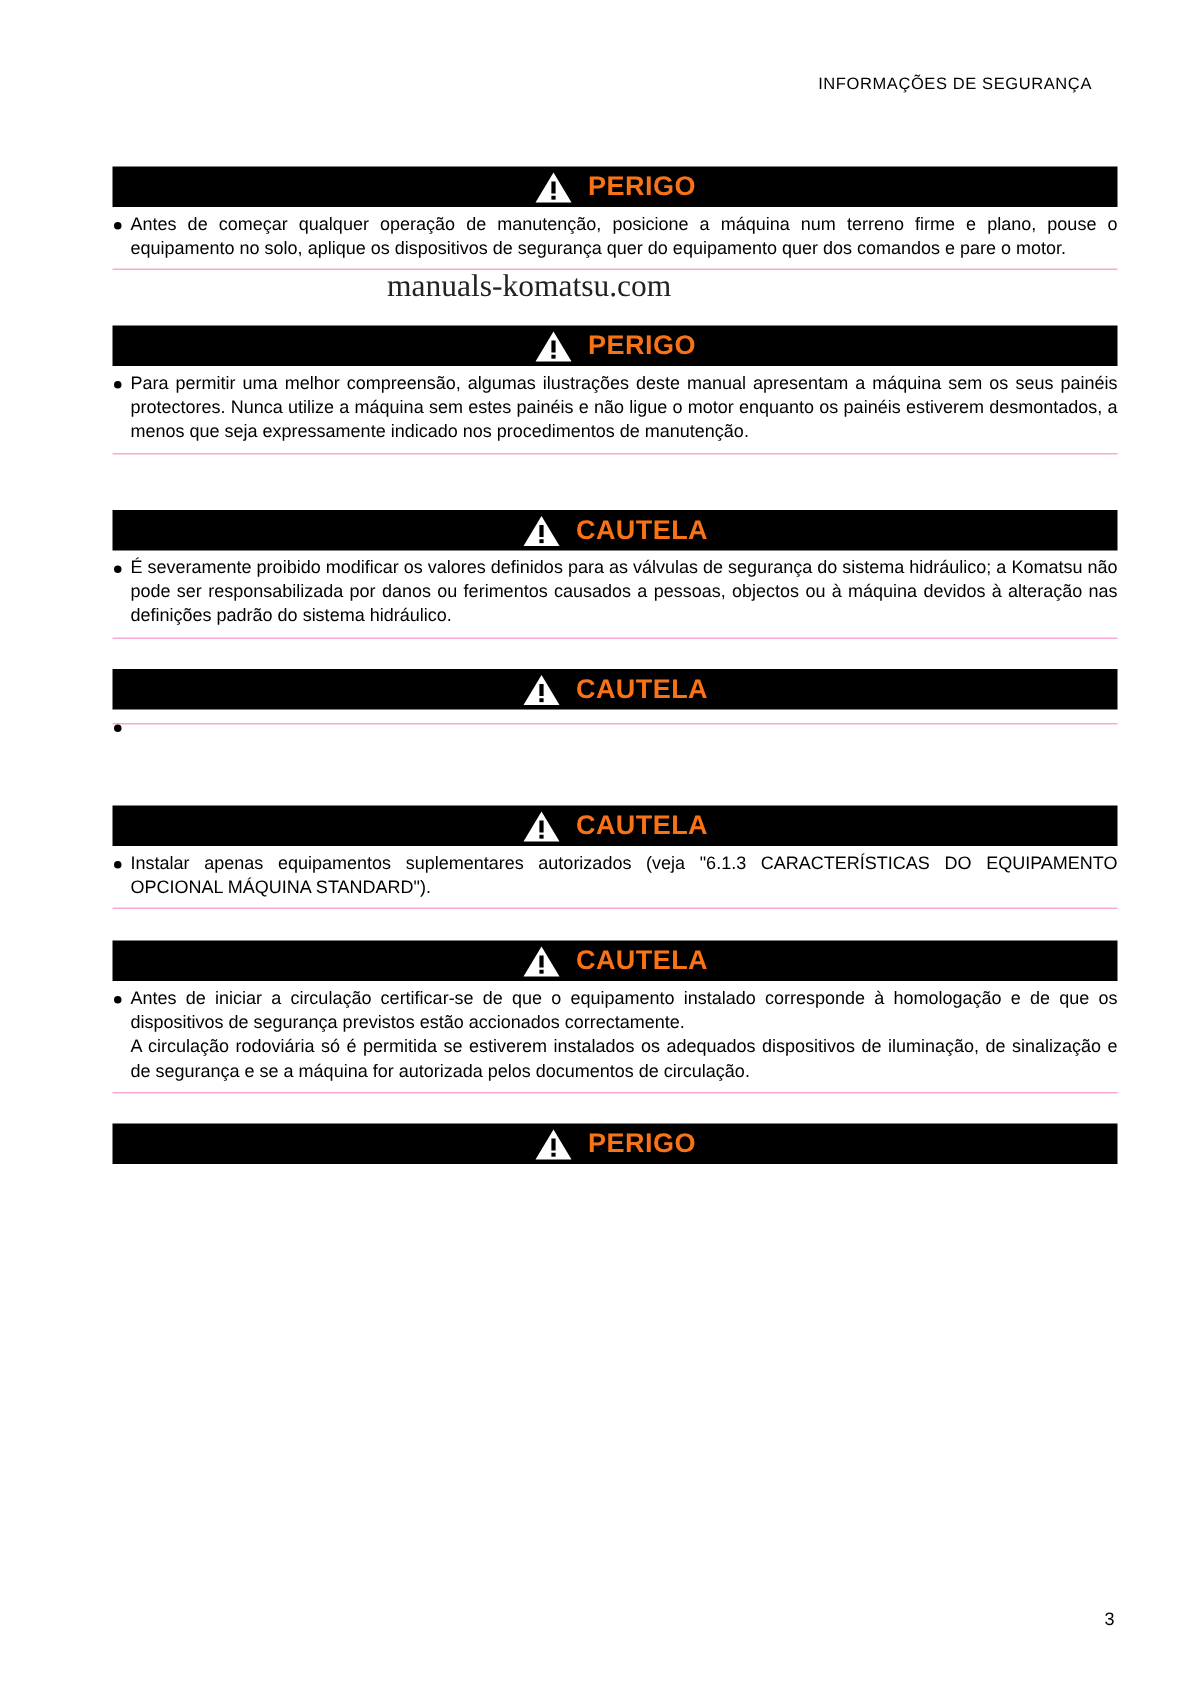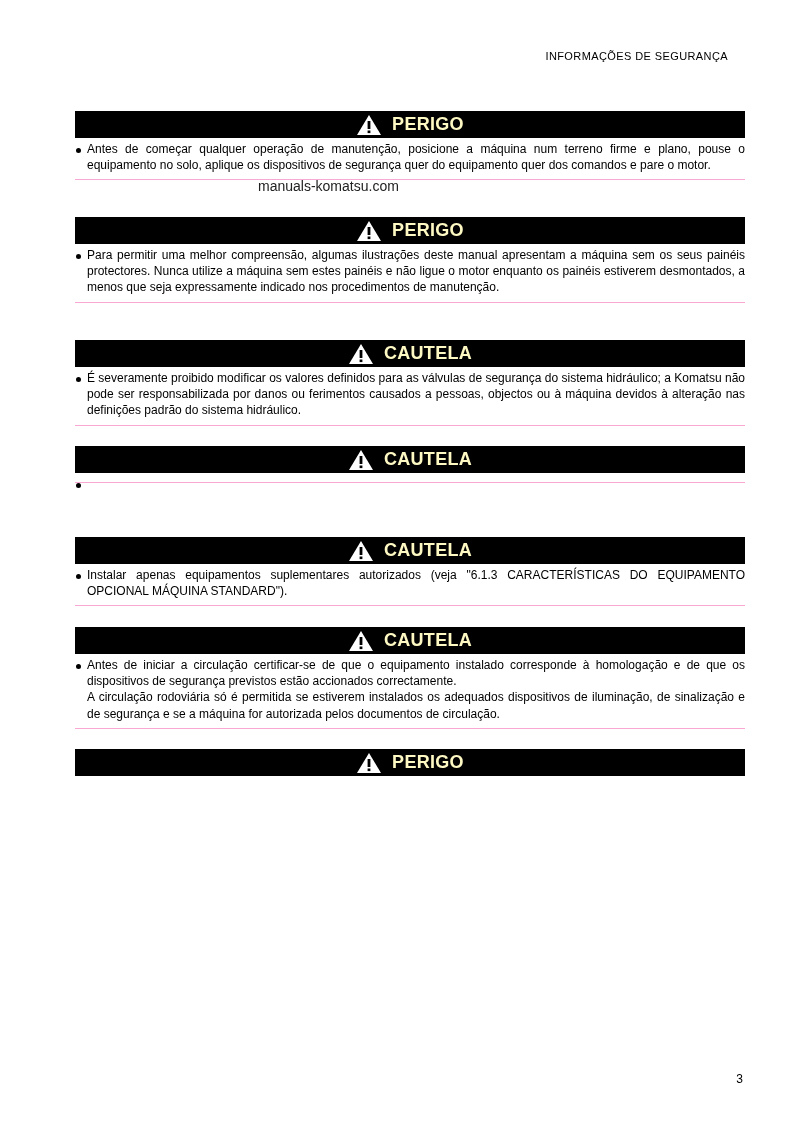--- a/index.html
+++ b/index.html
@@ -7,28 +7,28 @@
       width: 793px; height: 1123px; position: relative; overflow: hidden;
       font-family: "Liberation Sans", sans-serif; color: #000;
     }
     .running-header {
       position: absolute; top: 50px; right: 65px;
       font-size: 11px; letter-spacing: 0.4px;
       font-family: "Liberation Sans", sans-serif;
     }
     .watermark {
       position: absolute; top: 178px; left: 258px;
-      font-size: 14px; color: #222; font-family: Liberation Sans, sans-serif;
+      font-size: 21px; color: #222; font-family: Liberation Serif, serif;
       z-index: 2; background: transparent;
     }
     .notice {
       position: absolute; left: 75px; width: 670px;
     }
     .notice-bar {
-      background: #000; color: #fef9c3; height: 27px;
+      background: #000; color: #f97316; height: 27px;
       display: flex; align-items: center; justify-content: center;
       font-weight: bold; font-size: 18px; letter-spacing: 0.3px;
     }
     .notice-bar .warn-icon { width: 26px; height: 22px; margin-right: 10px; display: inline-block; }
     .notice-body {
       position: relative; padding: 3px 0 6px 12px;
       font-size: 12px; line-height: 16.2px; text-align: justify;
       font-family: "Liberation Sans Narrow", "Liberation Sans", sans-serif;
       font-stretch: condensed;
       border-bottom: 1px solid #f9a8d4;

